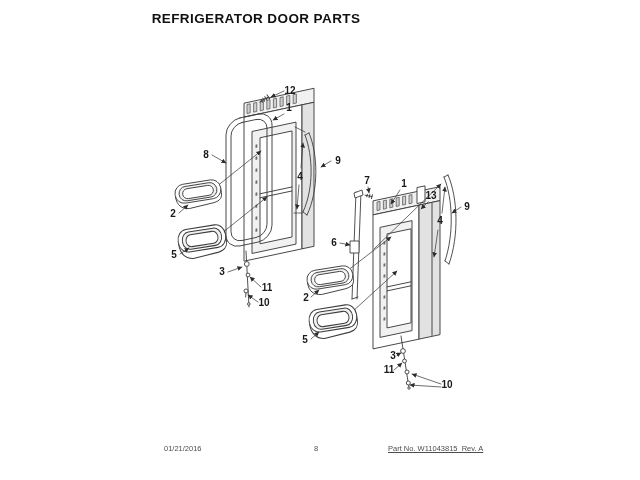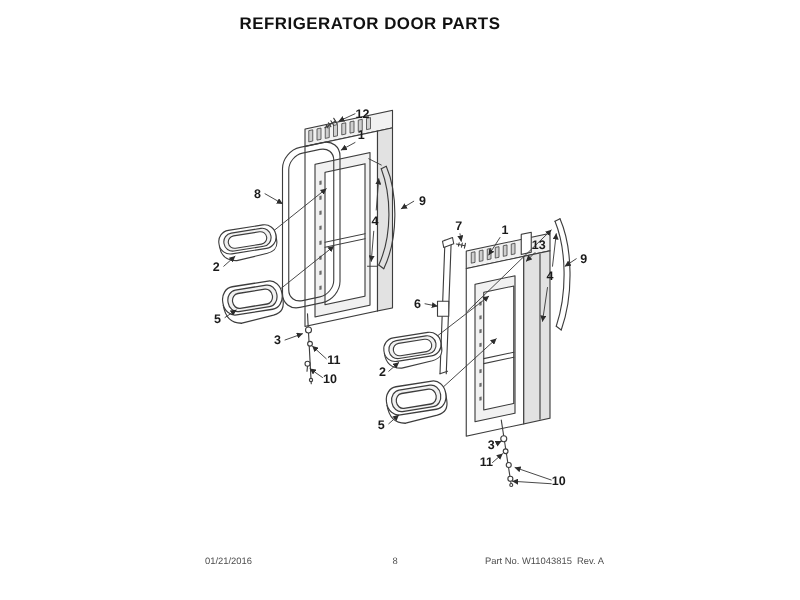--- a/index.html
+++ b/index.html
@@ -5,25 +5,25 @@
   :root{
     --background:#ffffff;
     --line_color:#3d3d3d;
     --label_color:#1a1a1a;
     --footer_color:#4d4d4d;
   }
   html,body{margin:0;padding:0;background:#888;}
   .page{position:relative;width:640px;height:480px;background:var(--background);
         font-family:"Liberation Sans",sans-serif;overflow:hidden;margin:0 auto;}
   .title{position:absolute;top:11px;left:0;width:512px;text-align:center;
-         font-size:13.5px;font-weight:bold;letter-spacing:.4px;color:#111;padding-left:40px;}
+         font-size:13.5px;font-weight:bold;letter-spacing:.4px;color:#111;}
   .footer span{position:absolute;top:444px;font-size:7.5px;color:var(--footer_color);white-space:pre;}
   .f-date{left:164px;}
   .f-page{left:314px;}
-  .f-part{left:388px;}
+  .f-part{left:388px;text-decoration:underline;}
   svg{position:absolute;left:0;top:0;}
   .ln{fill:none;stroke:var(--line_color);stroke-width:.9;stroke-linecap:round;stroke-linejoin:round;}
   .ld{stroke-width:.75;}
   .fw{fill:#ffffff;stroke:var(--line_color);stroke-width:.9;stroke-linejoin:round;}
   .fg{fill:#e2e2e2;stroke:var(--line_color);stroke-width:.9;stroke-linejoin:round;}
   .fg2{fill:#f1f1f1;stroke:var(--line_color);stroke-width:.9;stroke-linejoin:round;}
   .slot{fill:#cfcfcf;stroke:var(--line_color);stroke-width:.6;}
   .hole{fill:#6a6a6a;stroke:none;}
   text.co{font-family:"Liberation Sans",sans-serif;font-size:10px;font-weight:600;
           fill:var(--label_color);text-anchor:middle;}

